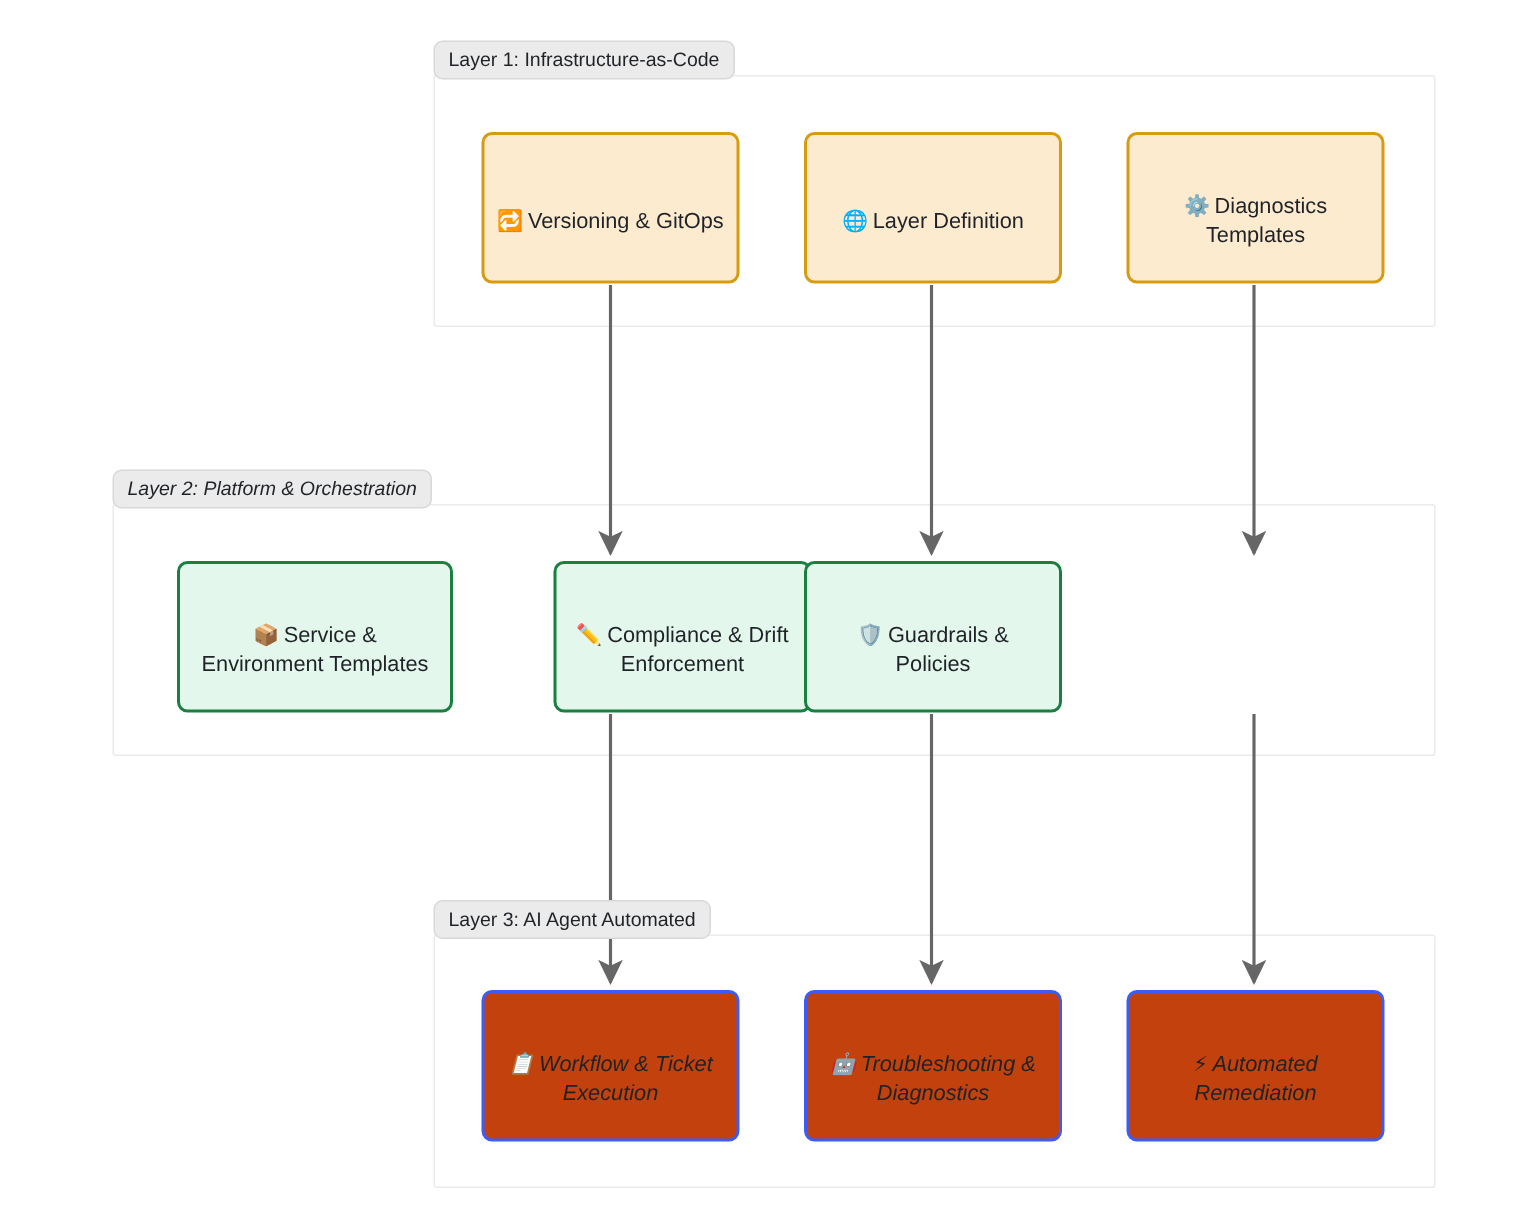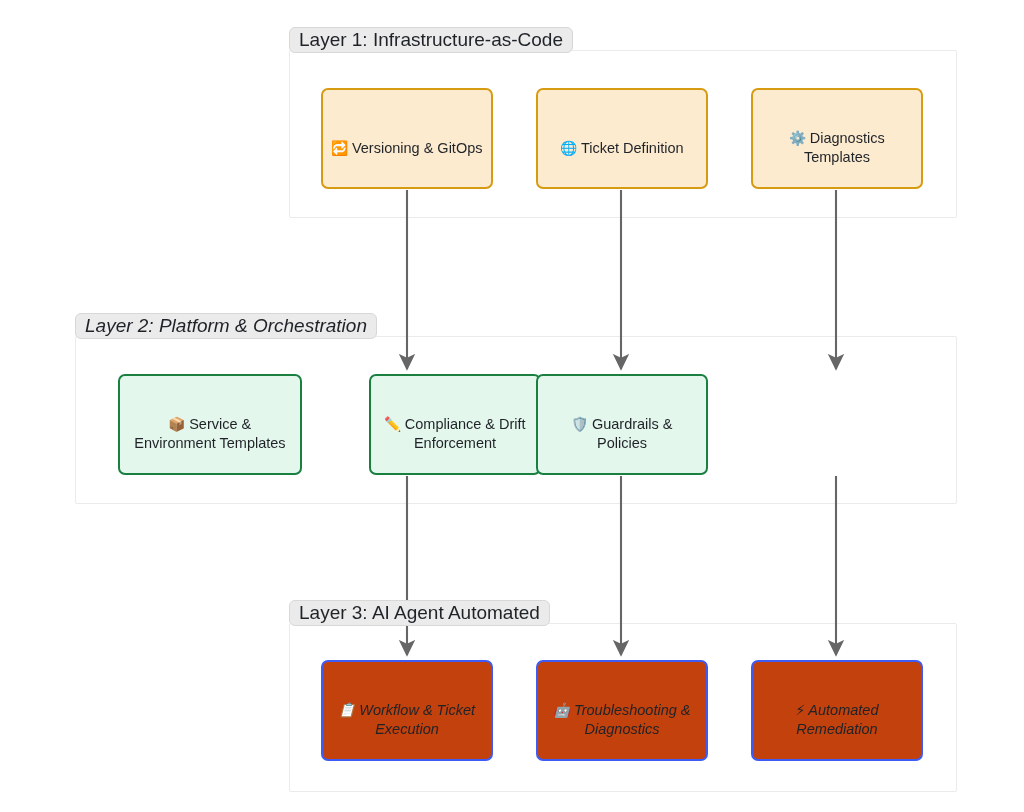--- a/index.html
+++ b/index.html
@@ -30,21 +30,21 @@
     background: #ffffff;
     border-radius: 2px;
     box-sizing: border-box;
   }
   .cluster-label {
     position: absolute;
     background: #ebebeb;
     border: 1px solid #d8d8d8;
     border-radius: 6px;
     padding: 3px 9px 4px 9px;
-    font-size: 19px;
+    font-size: 13px;
     line-height: 17px;
     color: #1f2328;
     white-space: nowrap;
     z-index: 30;
   }
 
   
   #edges {
     position: absolute;
     left: 0; top: 0;
@@ -125,21 +125,21 @@
   <div class="cluster-label" style="left:289px; top:600px;">Layer 3: AI Agent Automated</div>
 
   <div class="node l1" style="left:321px; top:88px; width:172px; height:101px;text-align:center;">
     <span class="label">
       <span class="emoji">🔁</span><span>Versioning &amp; GitOps</span>
     </span>
   </div>
 
   <div class="node l1" style="left:536px; top:88px; width:172px; height:101px;">
     <span class="label">
-      <span class="emoji">🌐</span><span>Ticket Definition</span>
+      <span class="emoji">🌐</span><span>Layer Definition</span>
     </span>
   </div>
 
   <div class="node l1" style="left:751px; top:88px; width:172px; height:101px;">
     <span class="label">
       <span class="emoji">⚙️</span><span>Diagnostics
 Templates</span>
     </span>
   </div>
 

